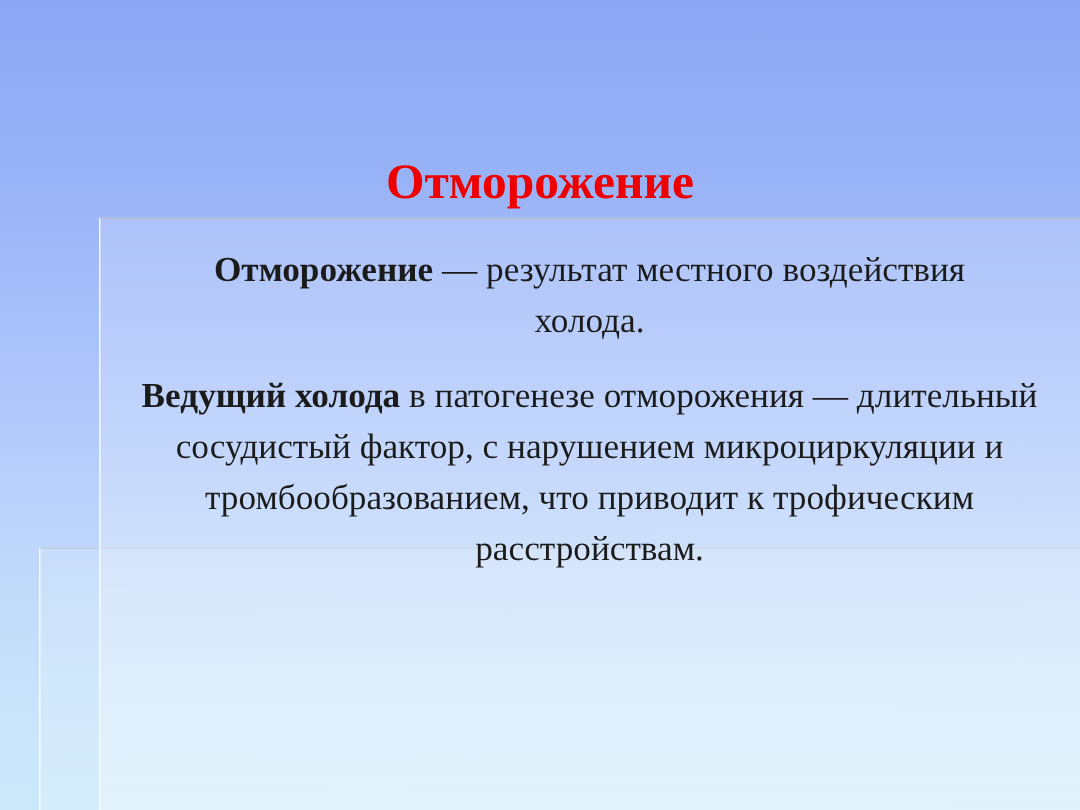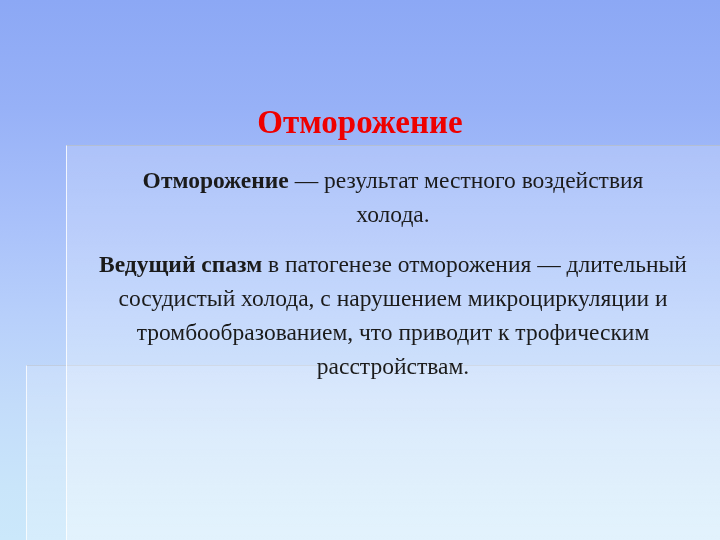--- a/index.html
+++ b/index.html
@@ -97,17 +97,17 @@
   <div class="panel" id="panel-outer"></div>
 
   <div class="panel" id="panel-main"></div>
 
   <div id="title">Отморожение</div>
 
   <div id="body">
 
     <p class="para p1"><span class="b">Отморожение</span><span> — результат местного воздействия холода.</span></p>
 
-    <p class="para p2"><span class="b">Ведущий спазм</span><span> в патогенезе отморожения — длительный сосудистый холода, с нарушением микроциркуляции и тромбообразованием, что приводит к трофическим расстройствам.</span></p>
+    <p class="para p2"><span class="b">Ведущий холода</span><span> в патогенезе отморожения — длительный сосудистый фактор, с нарушением микроциркуляции и тромбообразованием, что приводит к трофическим расстройствам.</span></p>
 
   </div>
 
 </div>
 
 </body></html>

